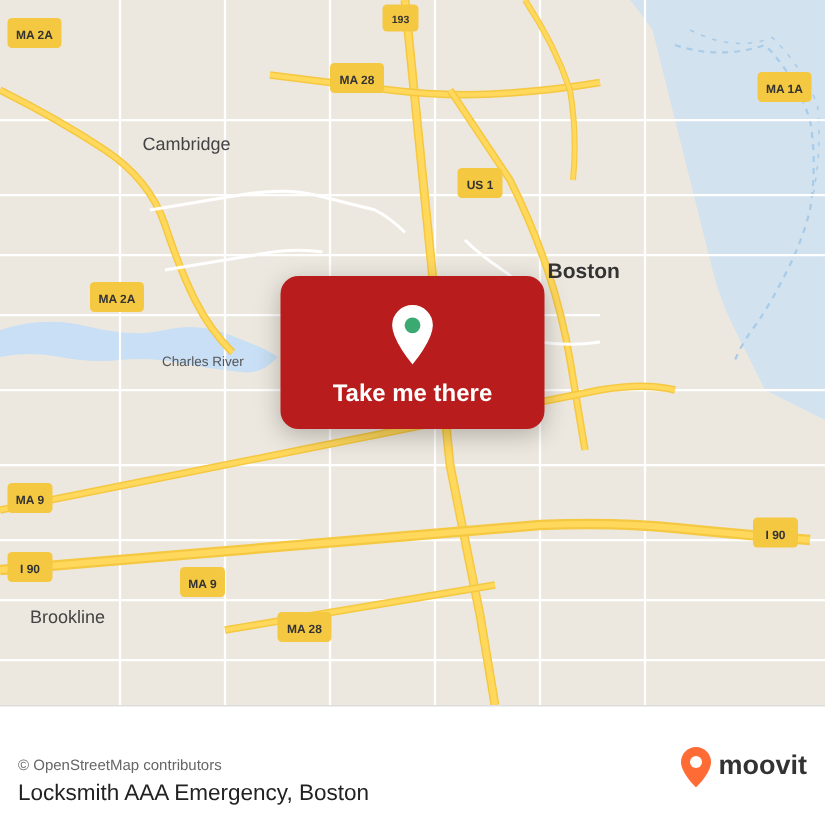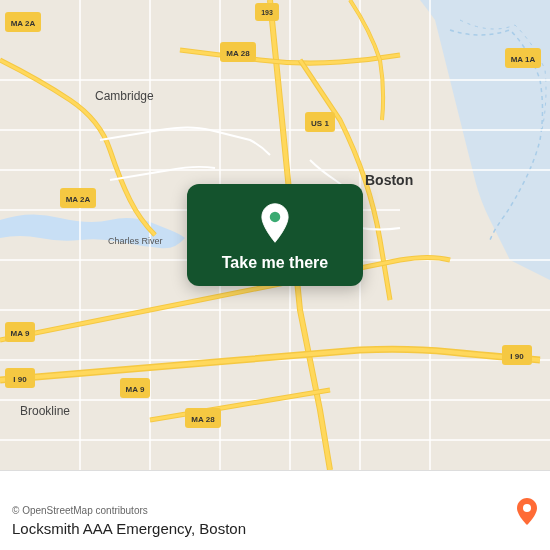--- a/index.html
+++ b/index.html
@@ -60,21 +60,21 @@
       font-weight: bold;
       color: #333;
     }
 
     
     #cta-card {
       position: absolute;
       left: 50%;
       top: 50%;
       transform: translate(-50%, -50%);
-      background: #14532d;
+      background: #b91c1c;
       border-radius: 12px;
       width: 176px;
       display: flex;
       flex-direction: column;
       align-items: center;
       padding: 18px 16px 14px;
       box-shadow: 0 4px 16px rgba(0,0,0,0.25);
       cursor: pointer;
       z-index: 10;
     }
@@ -215,14 +215,15 @@
 <div id="bottom-bar">
   <div class="bottom-left">
     <span class="attribution">© OpenStreetMap contributors</span>
     <span class="location-name">Locksmith AAA Emergency, Boston</span>
   </div>
   <div class="moovit-logo">
     <svg width="22" height="28" viewBox="0 0 22 28" xmlns="http://www.w3.org/2000/svg">
       <path d="M11 1C5.477 1 1 5.477 1 11c0 7.5 10 17 10 17S21 18.5 21 11C21 5.477 16.523 1 11 1z" fill="#ff6b35"></path>
       <circle cx="11" cy="11" r="4" fill="white"></circle>
     </svg>
+    <span class="moovit-text">moovit</span>
   </div>
 </div>
 
 </body></html>

